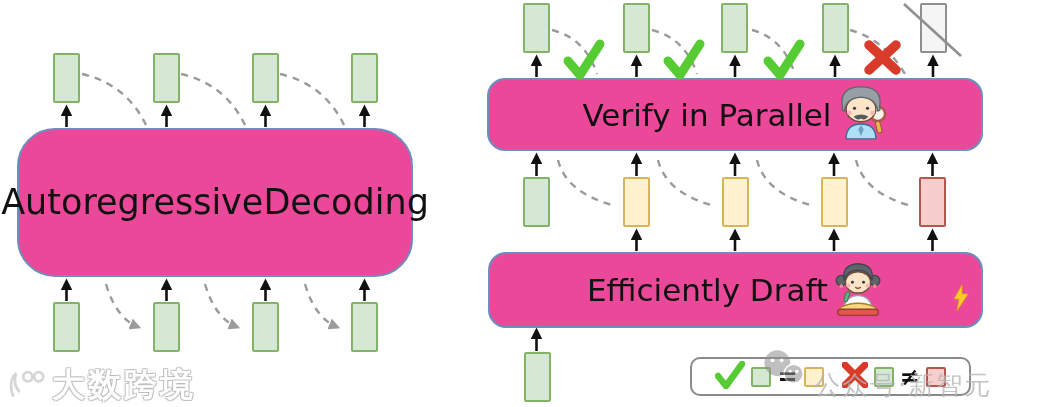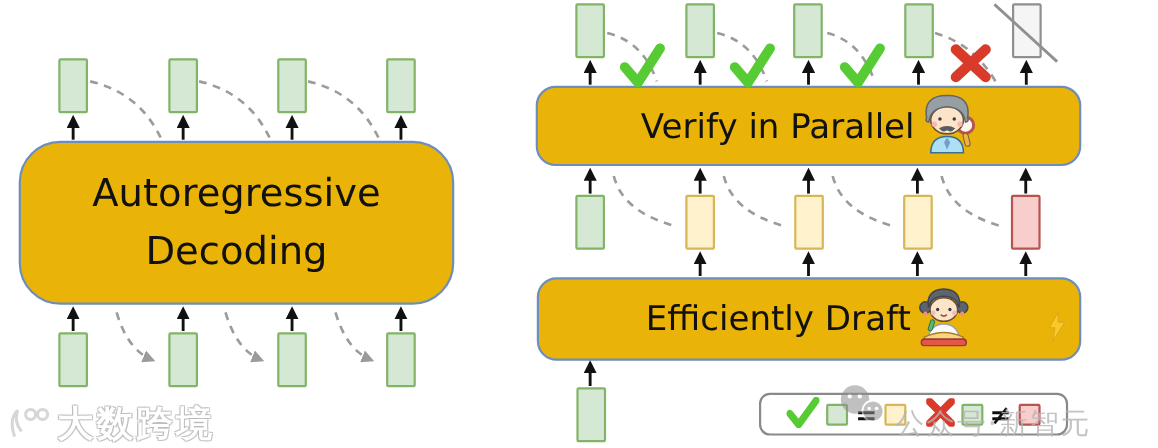--- a/index.html
+++ b/index.html
@@ -6,24 +6,24 @@
   .canvas{position:relative;width:1053px;height:407px;background:#fff;overflow:hidden;
           font-family:"DejaVu Sans",sans-serif;}
   .overlay{position:absolute;left:0;top:0;z-index:5;pointer-events:none;}
   
   .token{position:absolute;width:27px;height:50px;border:2.5px solid;border-radius:2px;box-sizing:border-box;z-index:2;}
   .tok-green{background:#d5e8d4;border-color:#82b366;}
   .tok-yellow{background:#fff2cc;border-color:#d6b656;}
   .tok-red{background:#f8cecc;border-color:#b85450;}
   .tok-gray{background:#f5f5f5;border-color:#8f8f8f;}
   
-  .pbox{position:absolute;background:#eab308;border:2.5px solid #6c8ebf;box-sizing:border-box;
+  .pbox{position:absolute;background:#ec4899;border:2.5px solid #6c8ebf;box-sizing:border-box;
         display:flex;align-items:center;justify-content:center;z-index:2;color:#111;}
   .pbox-left{left:17px;top:128px;width:396px;height:149px;border-radius:38px;
-             flex-direction:column;font-size:35px;line-height:1.5;}
+             font-size:35px;line-height:1.5;}
   .pbox-verify{left:487px;top:78px;width:496px;height:73px;border-radius:18px;font-size:31px;}
   .pbox-draft{left:488px;top:252px;width:495px;height:76px;border-radius:18px;font-size:31px;}
   .pbox .lbl{white-space:nowrap;}
   .emoji{display:inline-block;margin-left:4px;}
   .bolt{position:absolute;right:12px;bottom:8px;}
   
   .legend{position:absolute;left:690px;top:357px;width:281px;height:39px;border:2px solid #8a8a8a;
           border-radius:10px;background:#fff;display:flex;align-items:center;justify-content:center;
           gap:6px;z-index:3;box-sizing:border-box;}
   .sq{width:20px;height:20px;border:2.5px solid;border-radius:2px;box-sizing:border-box;}

